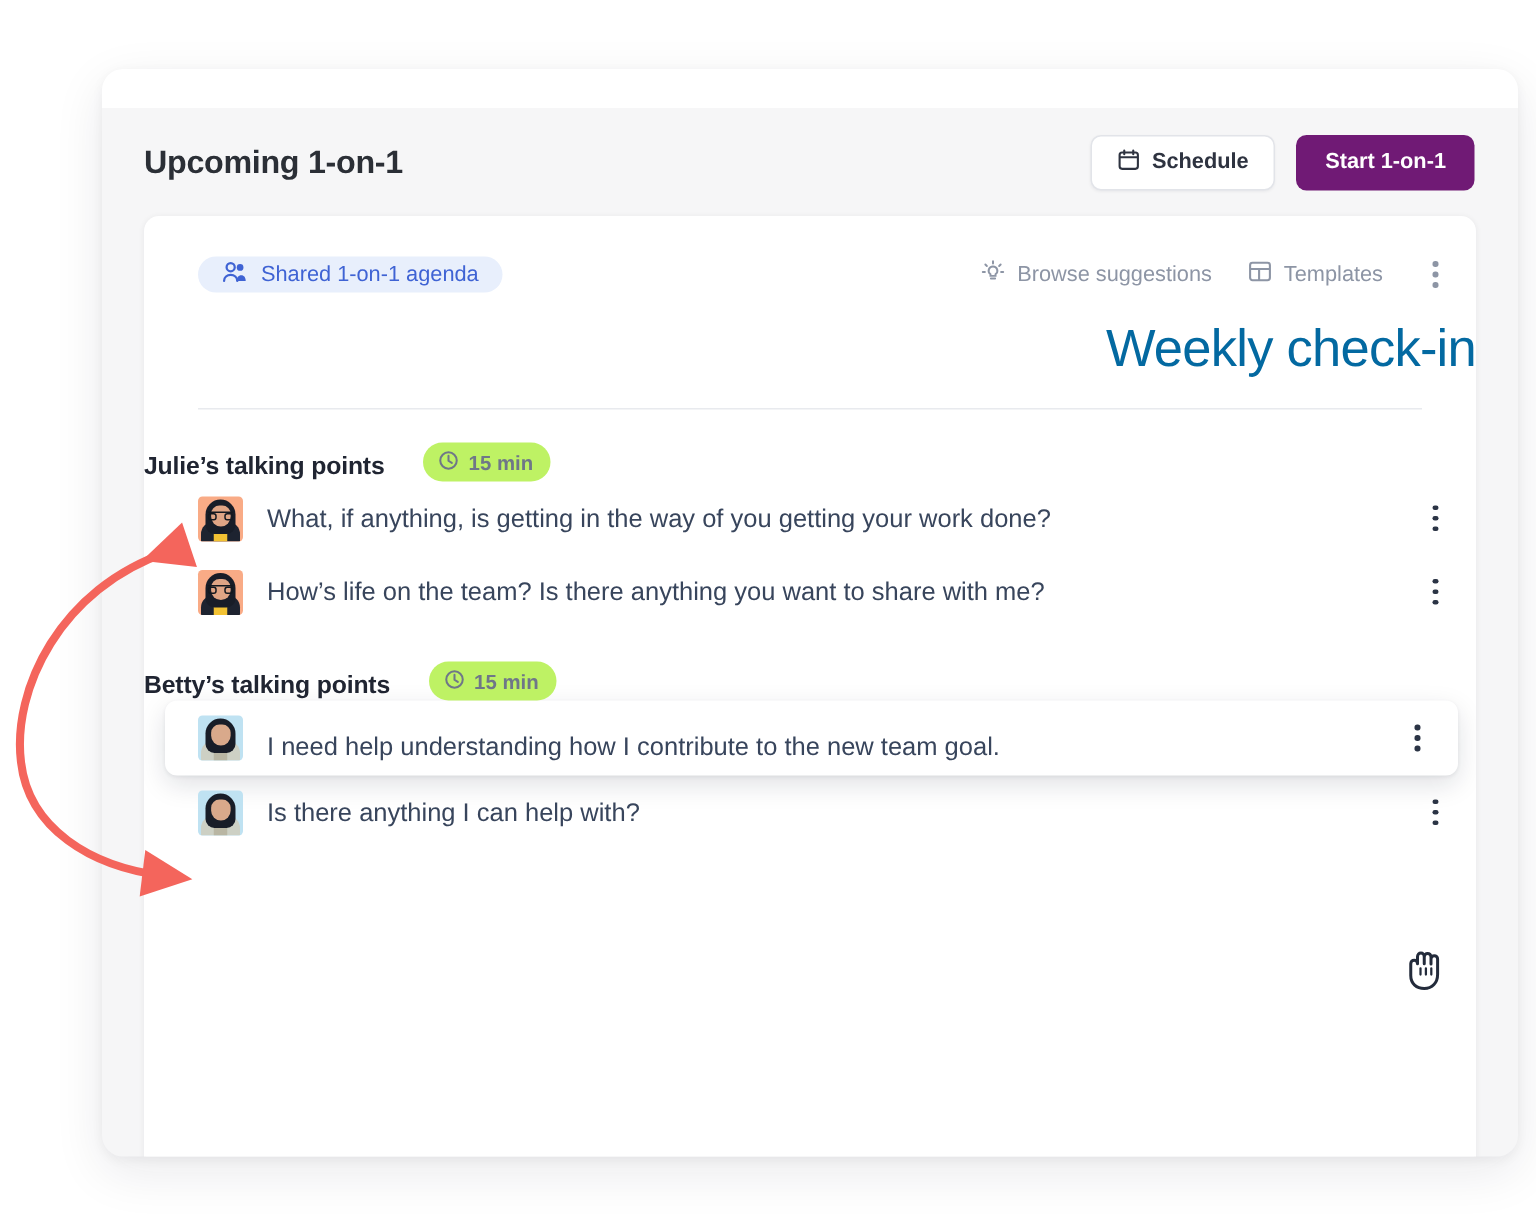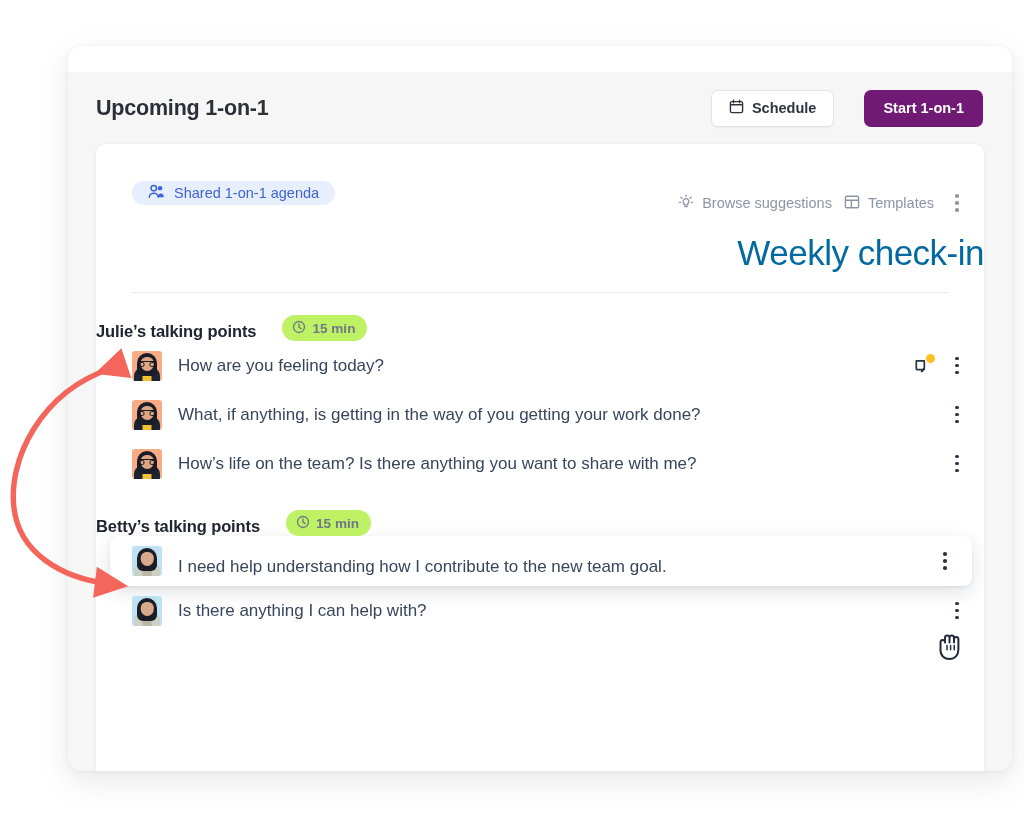--- a/index.html
+++ b/index.html
@@ -46,21 +46,21 @@
   #page-title {
     font-size: 21.5px;
     font-weight: bold;
     color: #2b2f36;
     letter-spacing: -0.2px;
     white-space: nowrap;
   }
   #header-actions {
     display: flex;
     align-items: center;
-    gap: 30px;
+    gap: 14px;
   }
   .btn {
     display: inline-flex;
     align-items: center;
     gap: 8px;
     height: 37px;
     padding: 0 17px;
     border-radius: 7px;
     font-size: 14.5px;
     font-weight: bold;
@@ -110,22 +110,21 @@
     border-radius: 18px;
     height: 24px;
     padding: 0 16px;
     font-size: 14.5px;
     font-weight: 500;
     cursor: pointer;
   }
   #toolbar-right {
     display: flex;
     align-items: center;
-    gap: 12px;
-    margin-top: 20px;
+    gap: 24px;
   }
   .toolbar-action {
     display: inline-flex;
     align-items: center;
     gap: 8px;
     color: #8d95a5;
     font-size: 14.5px;
     cursor: pointer;
   }
   .kebab {
@@ -434,41 +433,20 @@
             </span>
           </div>
           <div class="point-row">
             <span class="avatar julie">
               <span class="av-body"></span>
               <span class="av-shirt"></span>
               <span class="av-hair"></span>
               <span class="av-face"></span>
               <span class="av-glasses"></span>
             </span>
-            <span class="point-text">How are you feeling today?</span>
-            <span class="row-icons">
-              <span class="note-icon"><svg width="21" height="21" viewBox="0 0 22 22" fill="none">
-                  <path d="M4 3.2h8.4v7.2c0 1.1-.9 2-2 2H4.9c-.5 0-.9-.4-.9-.9V3.2Z" stroke="#2b3445" stroke-width="1.8" stroke-linejoin="round" transform="translate(0.5,3)"></path>
-                  <path d="M9.2 16.6l3.2-3.2 1.6 1.6-3.2 3.2h-1.6v-1.6Z" fill="#2b3445"></path>
-                </svg><span class="note-badge"></span></span>
-              <span class="kebab dark">
-                <i></i>
-                <i></i>
-                <i></i>
-              </span>
-            </span>
-          </div>
-          <div class="point-row">
-            <span class="avatar julie">
-              <span class="av-body"></span>
-              <span class="av-shirt"></span>
-              <span class="av-hair"></span>
-              <span class="av-face"></span>
-              <span class="av-glasses"></span>
-            </span>
             <span class="point-text">What, if anything, is getting in the way of you getting your work done?</span>
             <span class="row-icons">
               <span class="kebab dark">
                 <i></i>
                 <i></i>
                 <i></i>
               </span>
             </span>
           </div>
           <div class="point-row">

